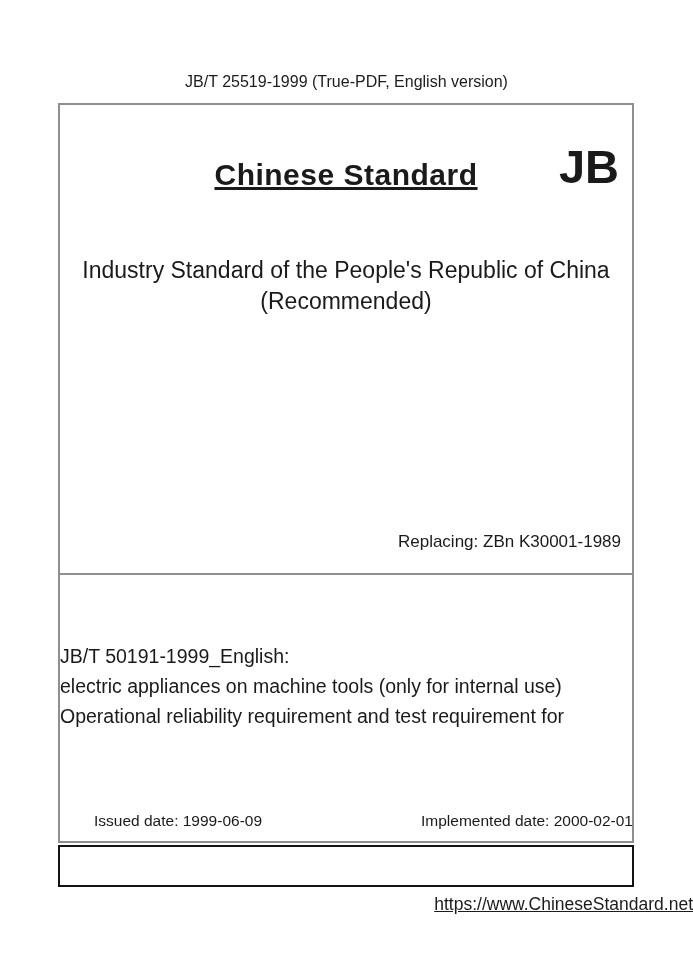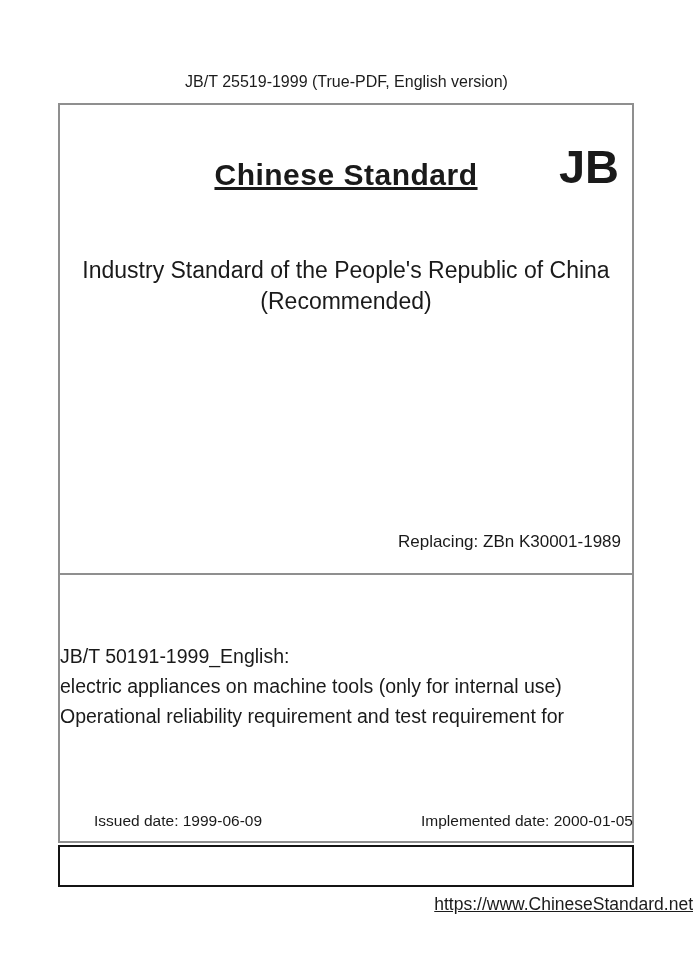--- a/index.html
+++ b/index.html
@@ -168,21 +168,21 @@
     <div class="divider"></div>
 
     <div class="english-title">
       <div>JB/T 50191-1999_English:</div>
       <div>electric appliances on machine tools (only for internal use)</div>
       <div>Operational reliability requirement and test requirement for</div>
     </div>
 
     <div class="dates-row">
       <span>Issued date: 1999-06-09</span>
-      <span>Implemented date: 2000-01-05</span>
+      <span>Implemented date: 2000-02-01</span>
     </div>
 
   </div>
 
   <div class="barcode-box"></div>
 
   <div class="doc-footer">
     <a href="#">https://www.ChineseStandard.net</a>
   </div>
 

